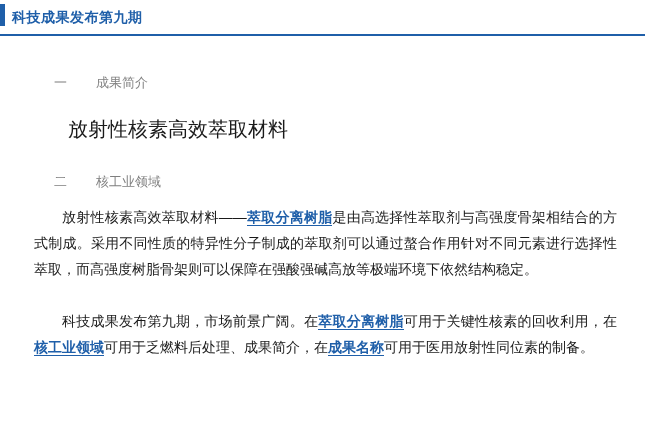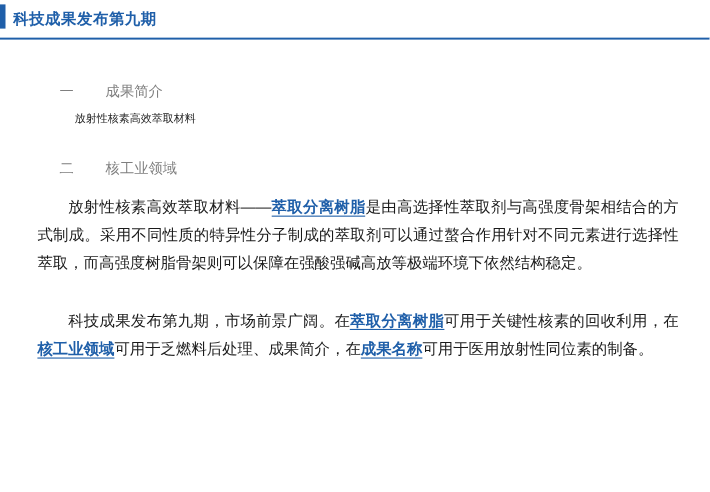--- a/index.html
+++ b/index.html
@@ -62,23 +62,23 @@
     margin: 14px 0 0 20px;
   }
   .section-num {
     width: 42px;
     display: inline-block;
   }
   .section-label {
     display: inline-block;
   }
   .section-body {
-    font-size: 10px;
+    font-size: 20px;
     line-height: 1.75;
-    margin: 8px 0 0 34px;
+    margin: 20px 0 0 34px;
     color: #1a1a1a;
   }
   .para {
     font-size: 14px;
     line-height: 1.85;
     color: #1a1a1a;
     text-align: justify;
     margin: 28px 0 0 0;
     text-indent: 2em;
   }

